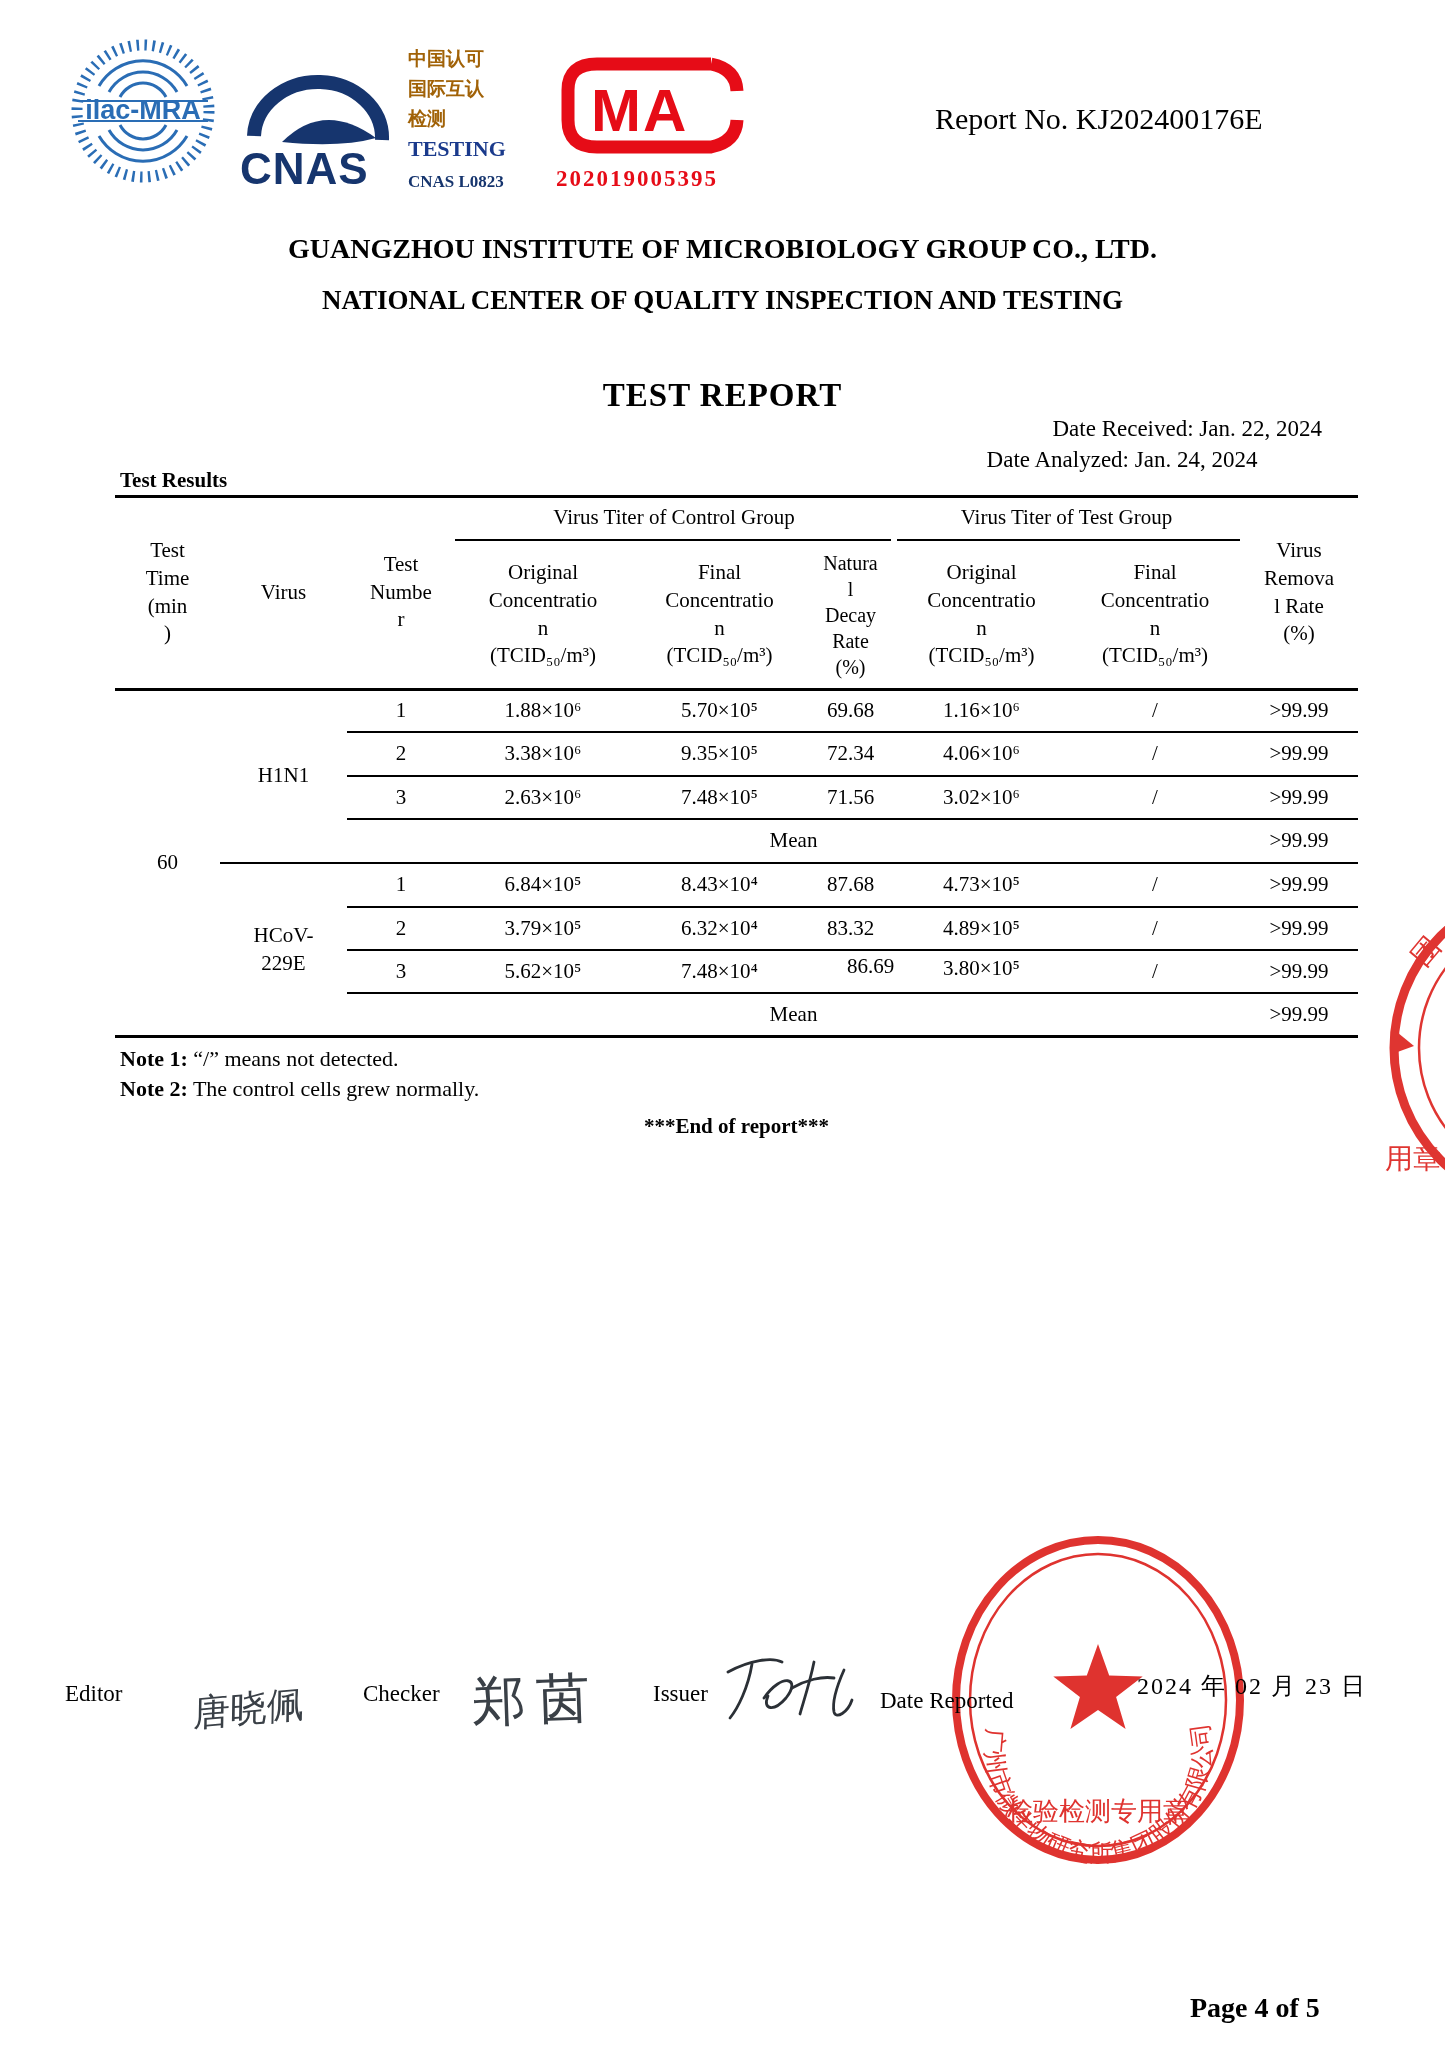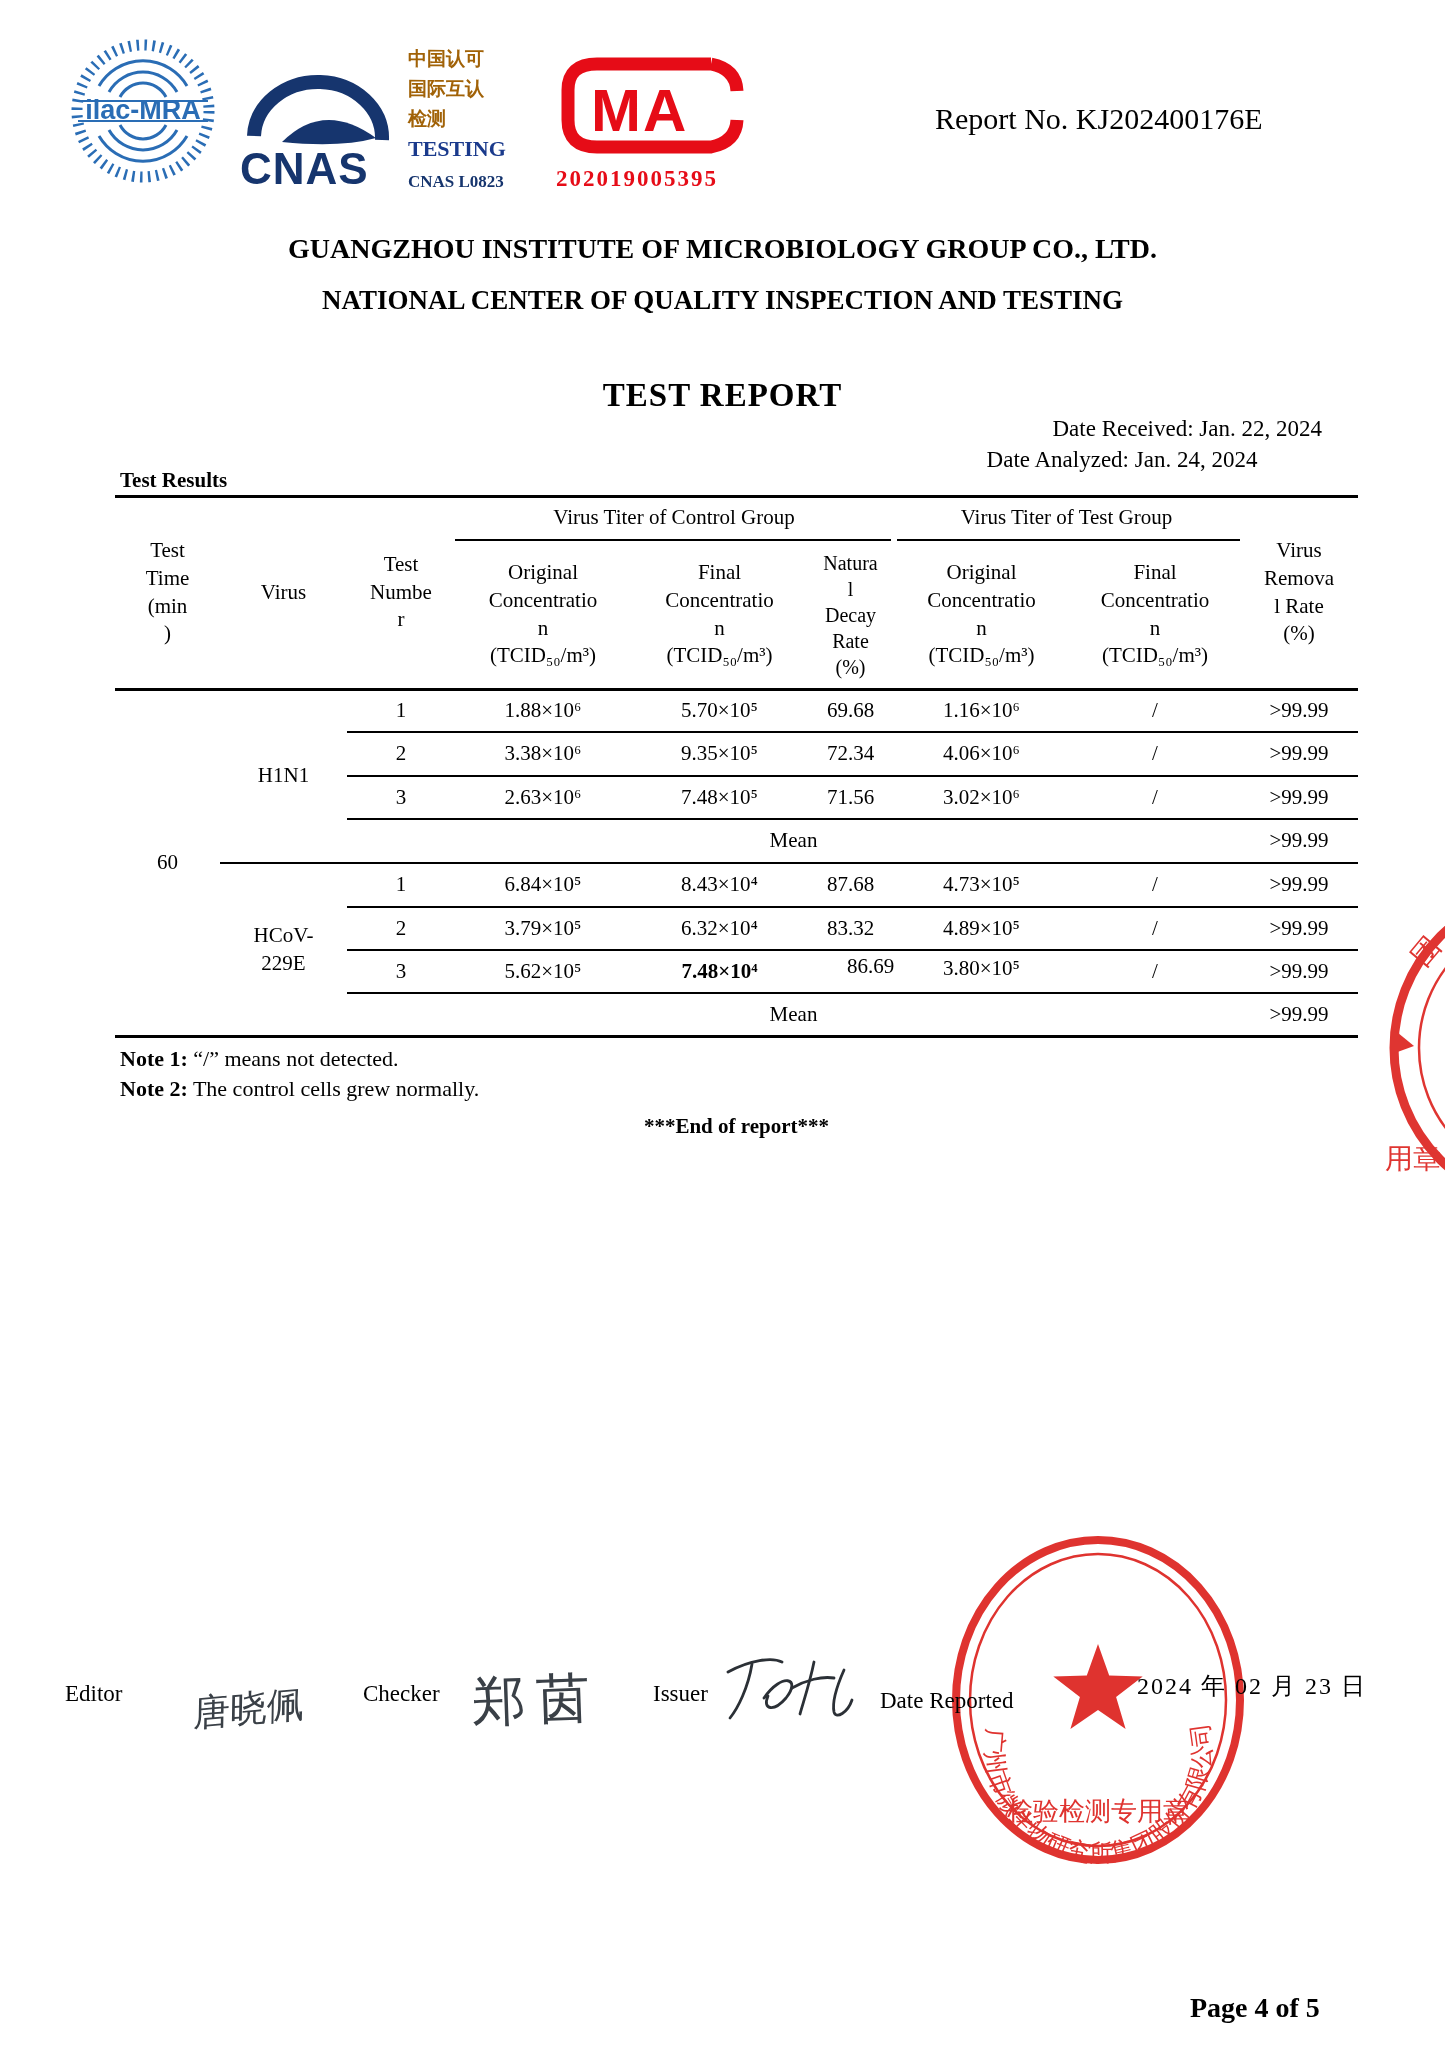--- a/index.html
+++ b/index.html
@@ -158,21 +158,21 @@
   <div class="cell" style="left:347px;top:908px;width:108px;height:41px;">2</div>
   <div class="cell" style="left:455px;top:908px;width:176px;height:41px;">3.79×10⁵</div>
   <div class="cell" style="left:631px;top:908px;width:177px;height:41px;">6.32×10⁴</div>
   <div class="cell" style="left:808px;top:908px;width:85px;height:41px;">83.32</div>
   <div class="cell" style="left:893px;top:908px;width:177px;height:41px;text-align:right;">4.89×10⁵</div>
   <div class="cell" style="left:1070px;top:908px;width:170px;height:41px;">/</div>
   <div class="cell" style="left:1240px;top:908px;width:118px;height:41px;">&gt;99.99</div>
 
   <div class="cell" style="left:347px;top:951px;width:108px;height:41px;">3</div>
   <div class="cell" style="left:455px;top:951px;width:176px;height:41px;">5.62×10⁵</div>
-  <div class="cell" style="left:631px;top:951px;width:177px;height:41px;font-weight:bold;">7.48×10⁴</div>
+  <div class="cell" style="left:631px;top:951px;width:177px;height:41px;">7.48×10⁴</div>
   <div class="cell" style="left:828px;top:951px;width:85px;height:31px;">86.69</div>
   <div class="cell" style="left:893px;top:951px;width:177px;height:35px;">3.80×10⁵</div>
   <div class="cell" style="left:1070px;top:951px;width:170px;height:41px;">/</div>
   <div class="cell" style="left:1240px;top:951px;width:118px;height:41px;">&gt;99.99</div>
 
   <div class="cell" style="left:347px;top:994px;width:893px;height:41px;">Mean</div>
   <div class="cell" style="left:1240px;top:994px;width:118px;height:41px;">&gt;99.99</div>
 
   <div class="note-line" style="left:120px;top:1046px;"><span class="bold">Note 1:</span><span> “/” means not detected.</span></div>
   <div class="note-line" style="left:120px;top:1076px;"><span class="bold">Note 2:</span><span> The control cells grew normally.</span></div>

